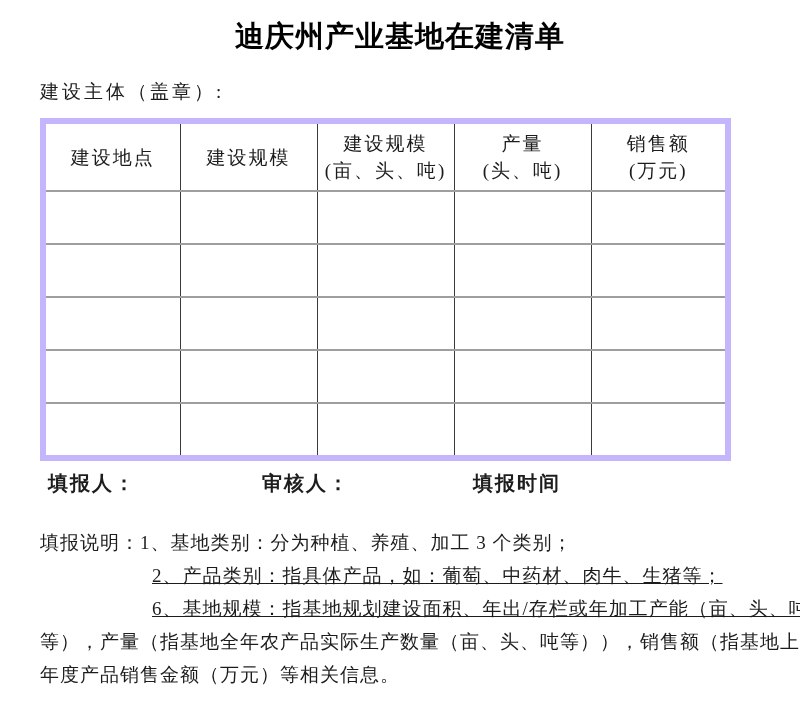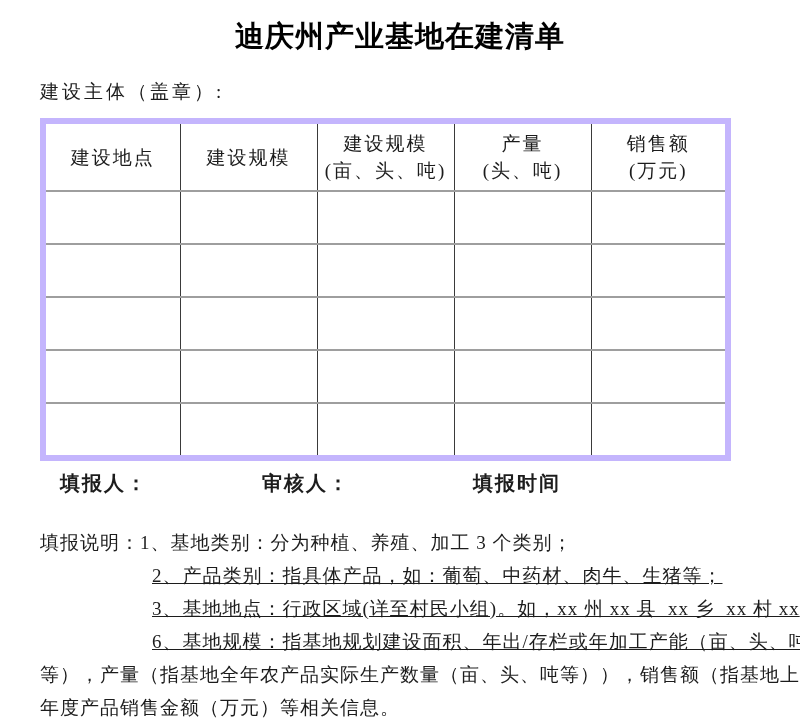--- a/index.html
+++ b/index.html
@@ -62,21 +62,21 @@
   }
   .sign-row {
     position: relative;
     height: 26px;
     margin-top: 9px;
     font-size: 20px;
     font-weight: bold;
     letter-spacing: 2px;
   }
   .sign-row .sign-label { position: absolute; top: 0; white-space: pre; }
-  .sign-preparer { left: 20px; }
+  .sign-preparer { left: 8px; }
   .sign-reviewer { left: 222px; }
   .sign-date     { left: 433px; }
   .notes {
     margin-top: 30px;
     font-size: 19px;
     line-height: 33px;
     letter-spacing: 1px;
   }
   .note-line { white-space: pre; }
   .note-line.indent { padding-left: 112px; text-decoration: underline; }
@@ -154,19 +154,18 @@
 
   <div class="sign-row">
     <span class="sign-label sign-preparer">填报人：</span>
     <span class="sign-label sign-reviewer">审核人：</span>
     <span class="sign-label sign-date">填报时间</span>
   </div>
 
   <div class="notes">
     <div class="note-line">填报说明：1、基地类别：分为种植、养殖、加工 3 个类别；</div>
     <div class="note-line indent">2、产品类别：指具体产品，如：葡萄、中药材、肉牛、生猪等；</div>
-    <div class="note-line indent">3、基地地点：行政区域(详至村民小组)。如，xx 州 xx 县  xx 乡  xx 村 xx</div>
     <div class="note-line indent">6、基地规模：指基地规划建设面积、年出/存栏或年加工产能（亩、头、吨</div>
     <div class="note-line">等），产量（指基地全年农产品实际生产数量（亩、头、吨等）），销售额（指基地上一</div>
     <div class="note-line">年度产品销售金额（万元）等相关信息。</div>
   </div>
 
 </div>
 
 </body></html>

